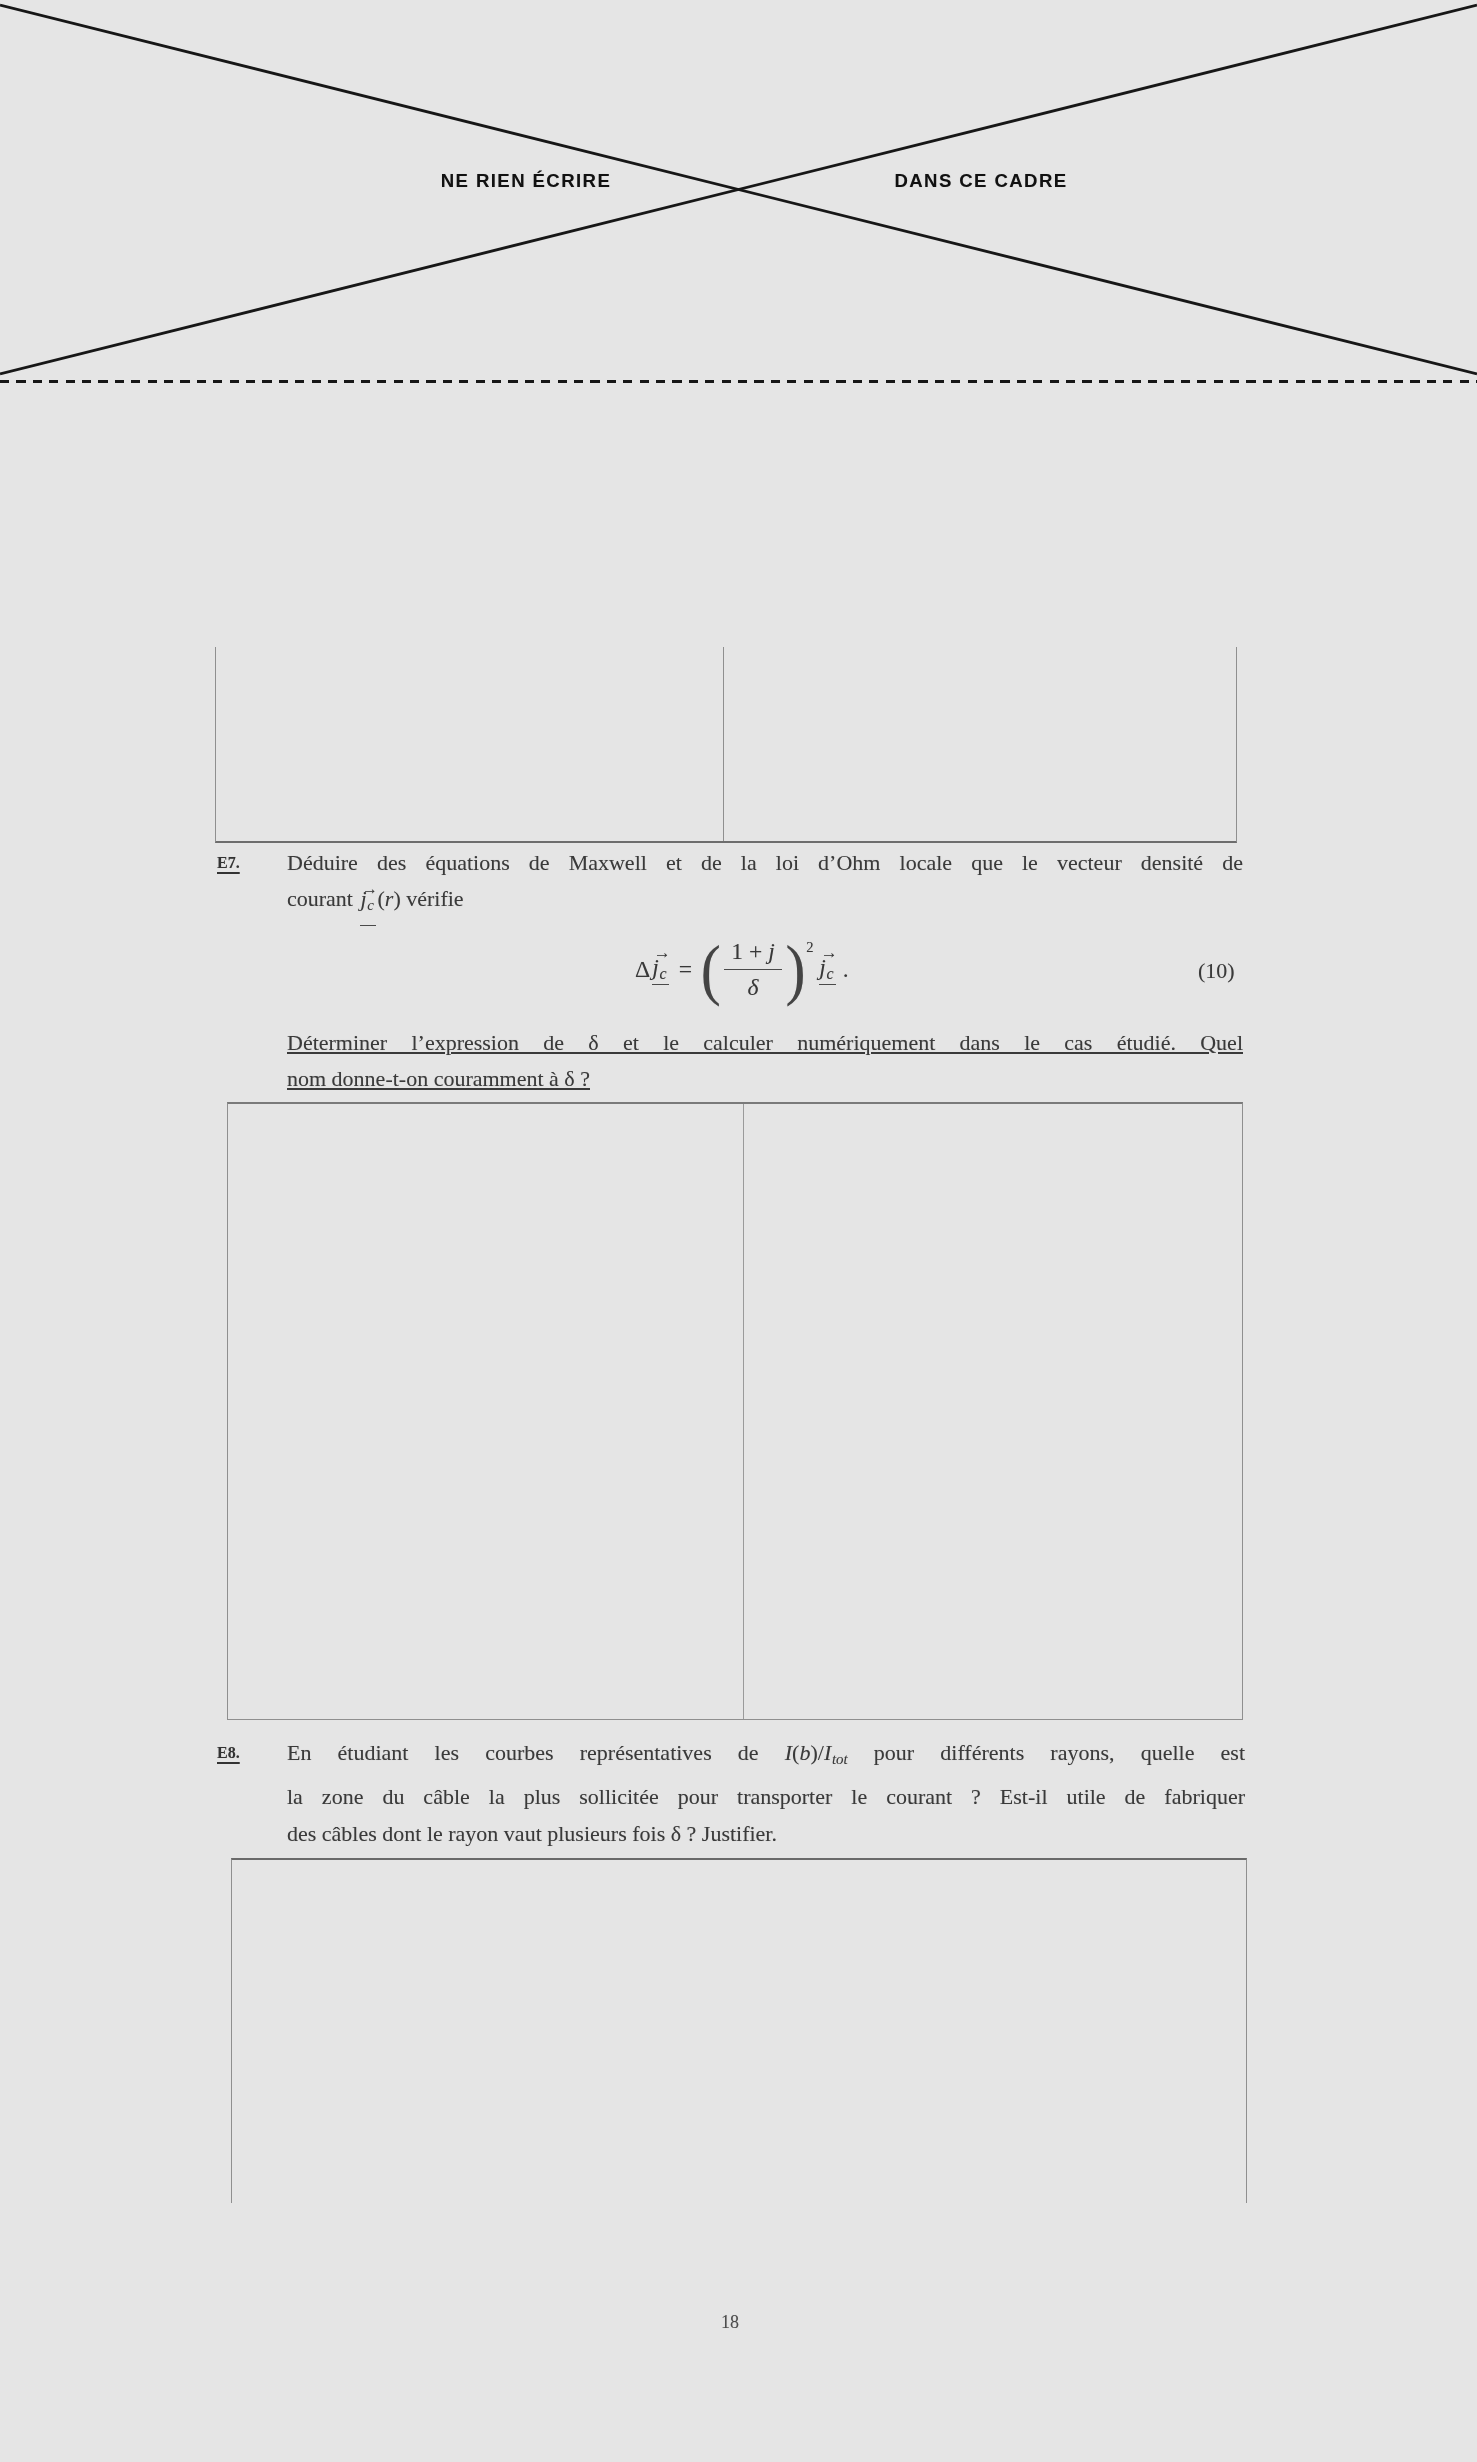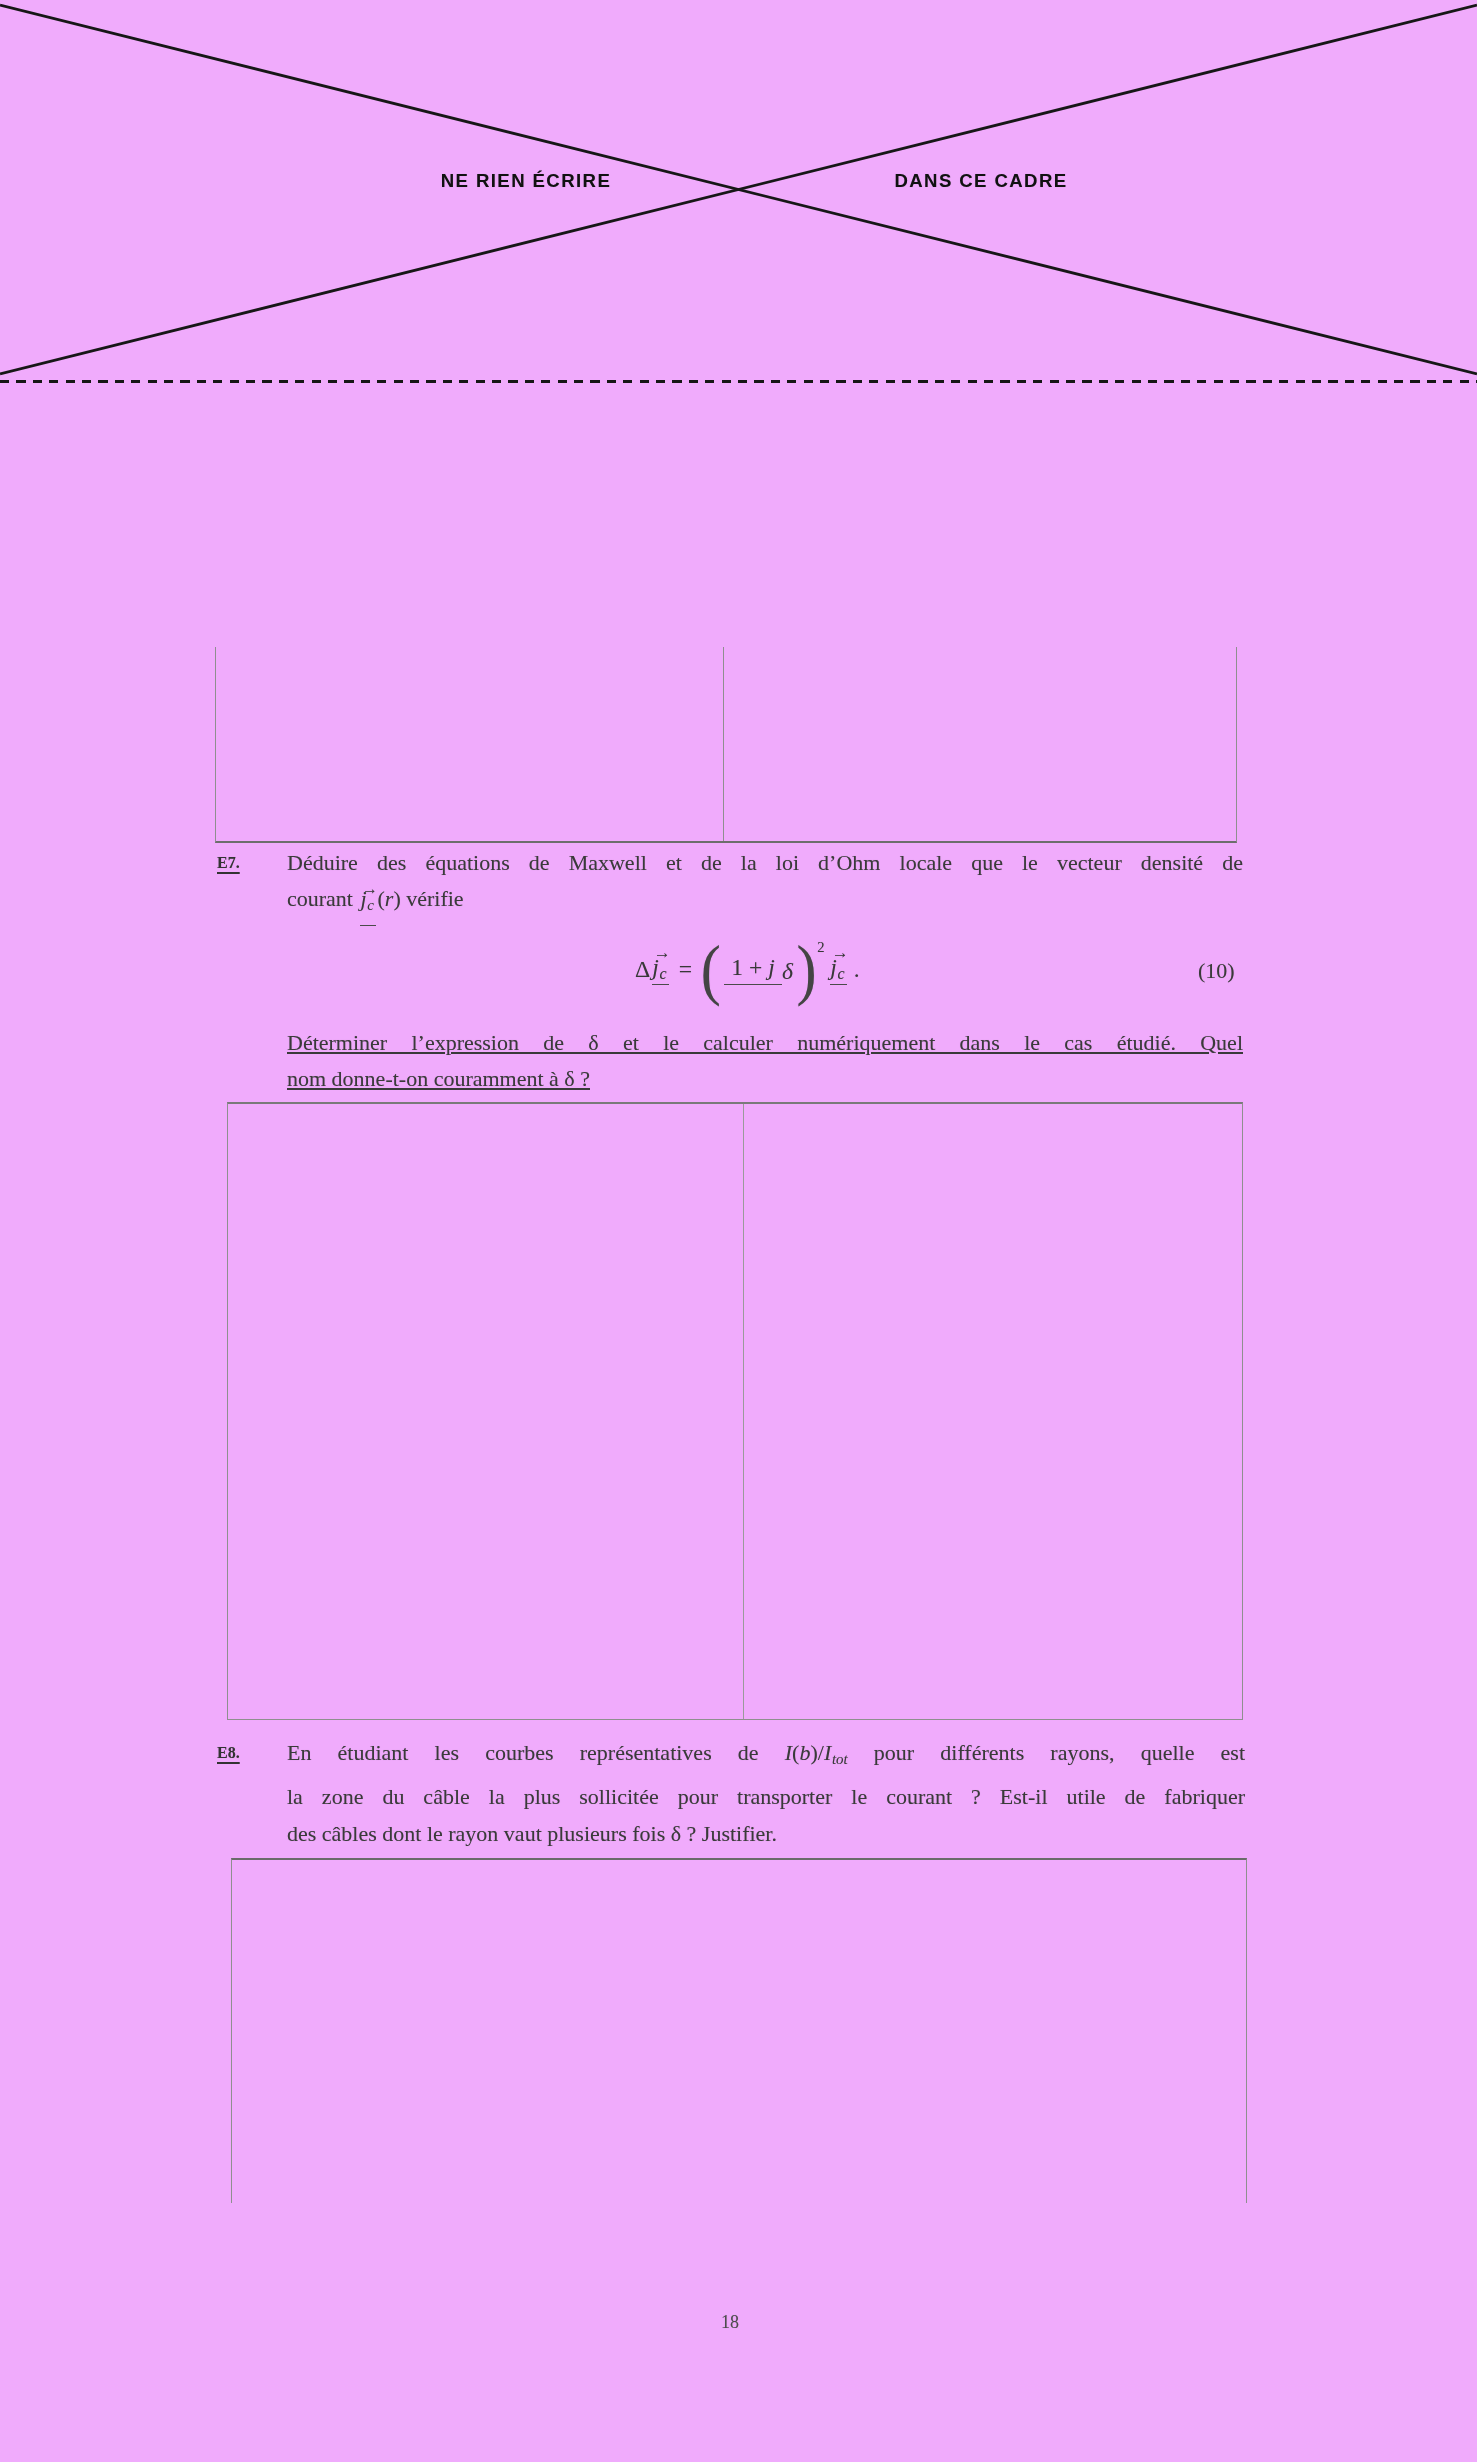--- a/index.html
+++ b/index.html
@@ -1,17 +1,17 @@
 <!DOCTYPE html>
 <html style="font-size:11.4px"><head>
 <meta charset="utf-8">
 <style>
   html,body{margin:0;padding:0;background:#ffffff;}
   .page{
-    position:relative; width:1477px; height:2462px; background:#f0abfc;
+    position:relative; width:1477px; height:2462px; background:#e5e5e5;
     font-family:"Liberation Serif","DejaVu Serif",serif; color:#3a3a3a;
     overflow:hidden; text-shadow:0 0 0.7px rgba(80,80,80,0.35);
   }
   
   .frame{position:absolute;left:0;top:0;width:1477px;height:379px;}
   .frame svg{position:absolute;left:0;top:0;}
   .frame-label{
     position:absolute; top:170px; transform:translateX(-50%);
     font-family:"Liberation Sans","DejaVu Sans",sans-serif;
     font-weight:700; font-size:18.6px; letter-spacing:1.4px; color:#111;
@@ -71,21 +71,21 @@
     position:absolute; left:635px; top:925px; height:89px;
     display:flex; align-items:center; font-size:23.6px; color:#383838;
     font-style:normal; white-space:nowrap;
   }
   .eq-equals{margin:0 8.6px;}
   .bigparen{
     display:inline-block; font-size:2.55em; font-weight:400; line-height:1;
     transform:scaleY(1.12); position:relative; top:0.7px; color:#444;
   }
   .frac{
-    display:inline-flex; flex-direction:row; align-items:center;
+    display:inline-flex; flex-direction:column; align-items:center;
     margin:0 3.6px; vertical-align:middle;
   }
   .frac .num{padding:0 7.1px 3.6px; border-bottom:1.8px solid #4a4a4a;}
   .frac .den{padding-top:3.6px;}
   .exp{font-size:0.62em; position:relative; top:-1.5em; left:0.7px; margin-right:4.3px;}
   .eq-period{margin-left:5.7px;}
   .eq-number{position:absolute; left:1198px; top:958px; font-size:22px; color:#3a3a3a;}
   
   .page-number{
     position:absolute; left:0; top:2312px; width:1460px; text-align:center;

